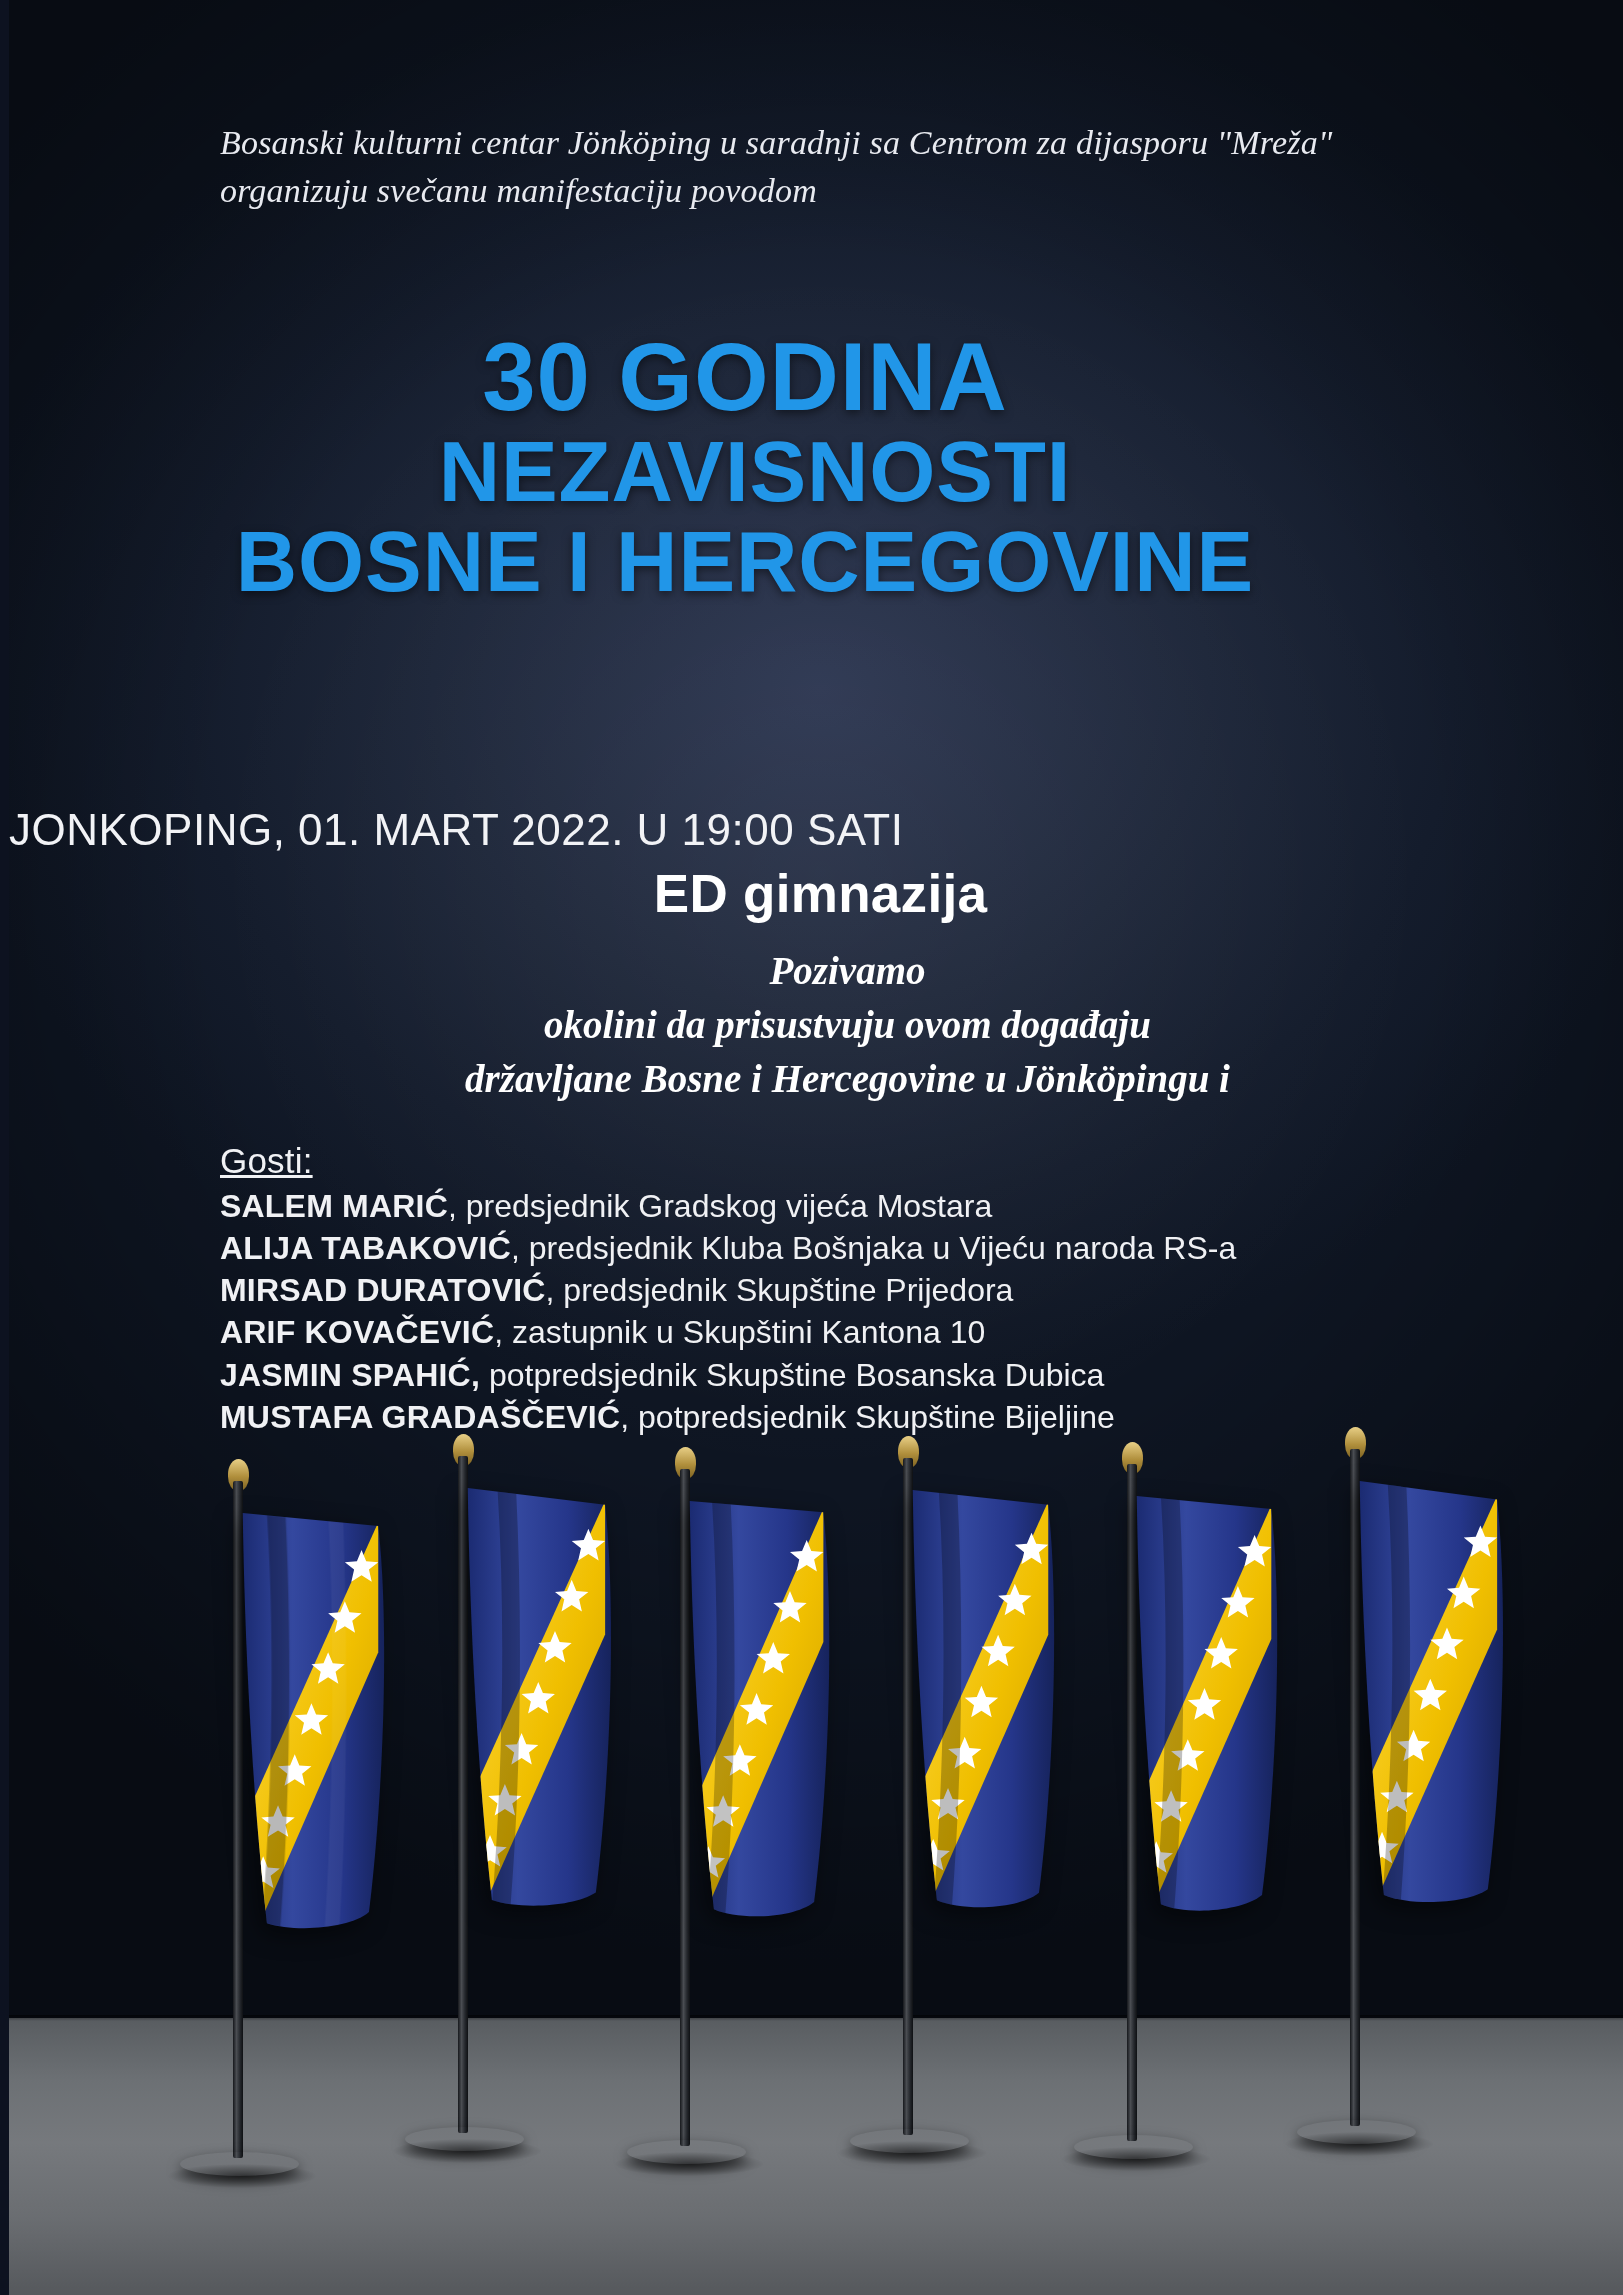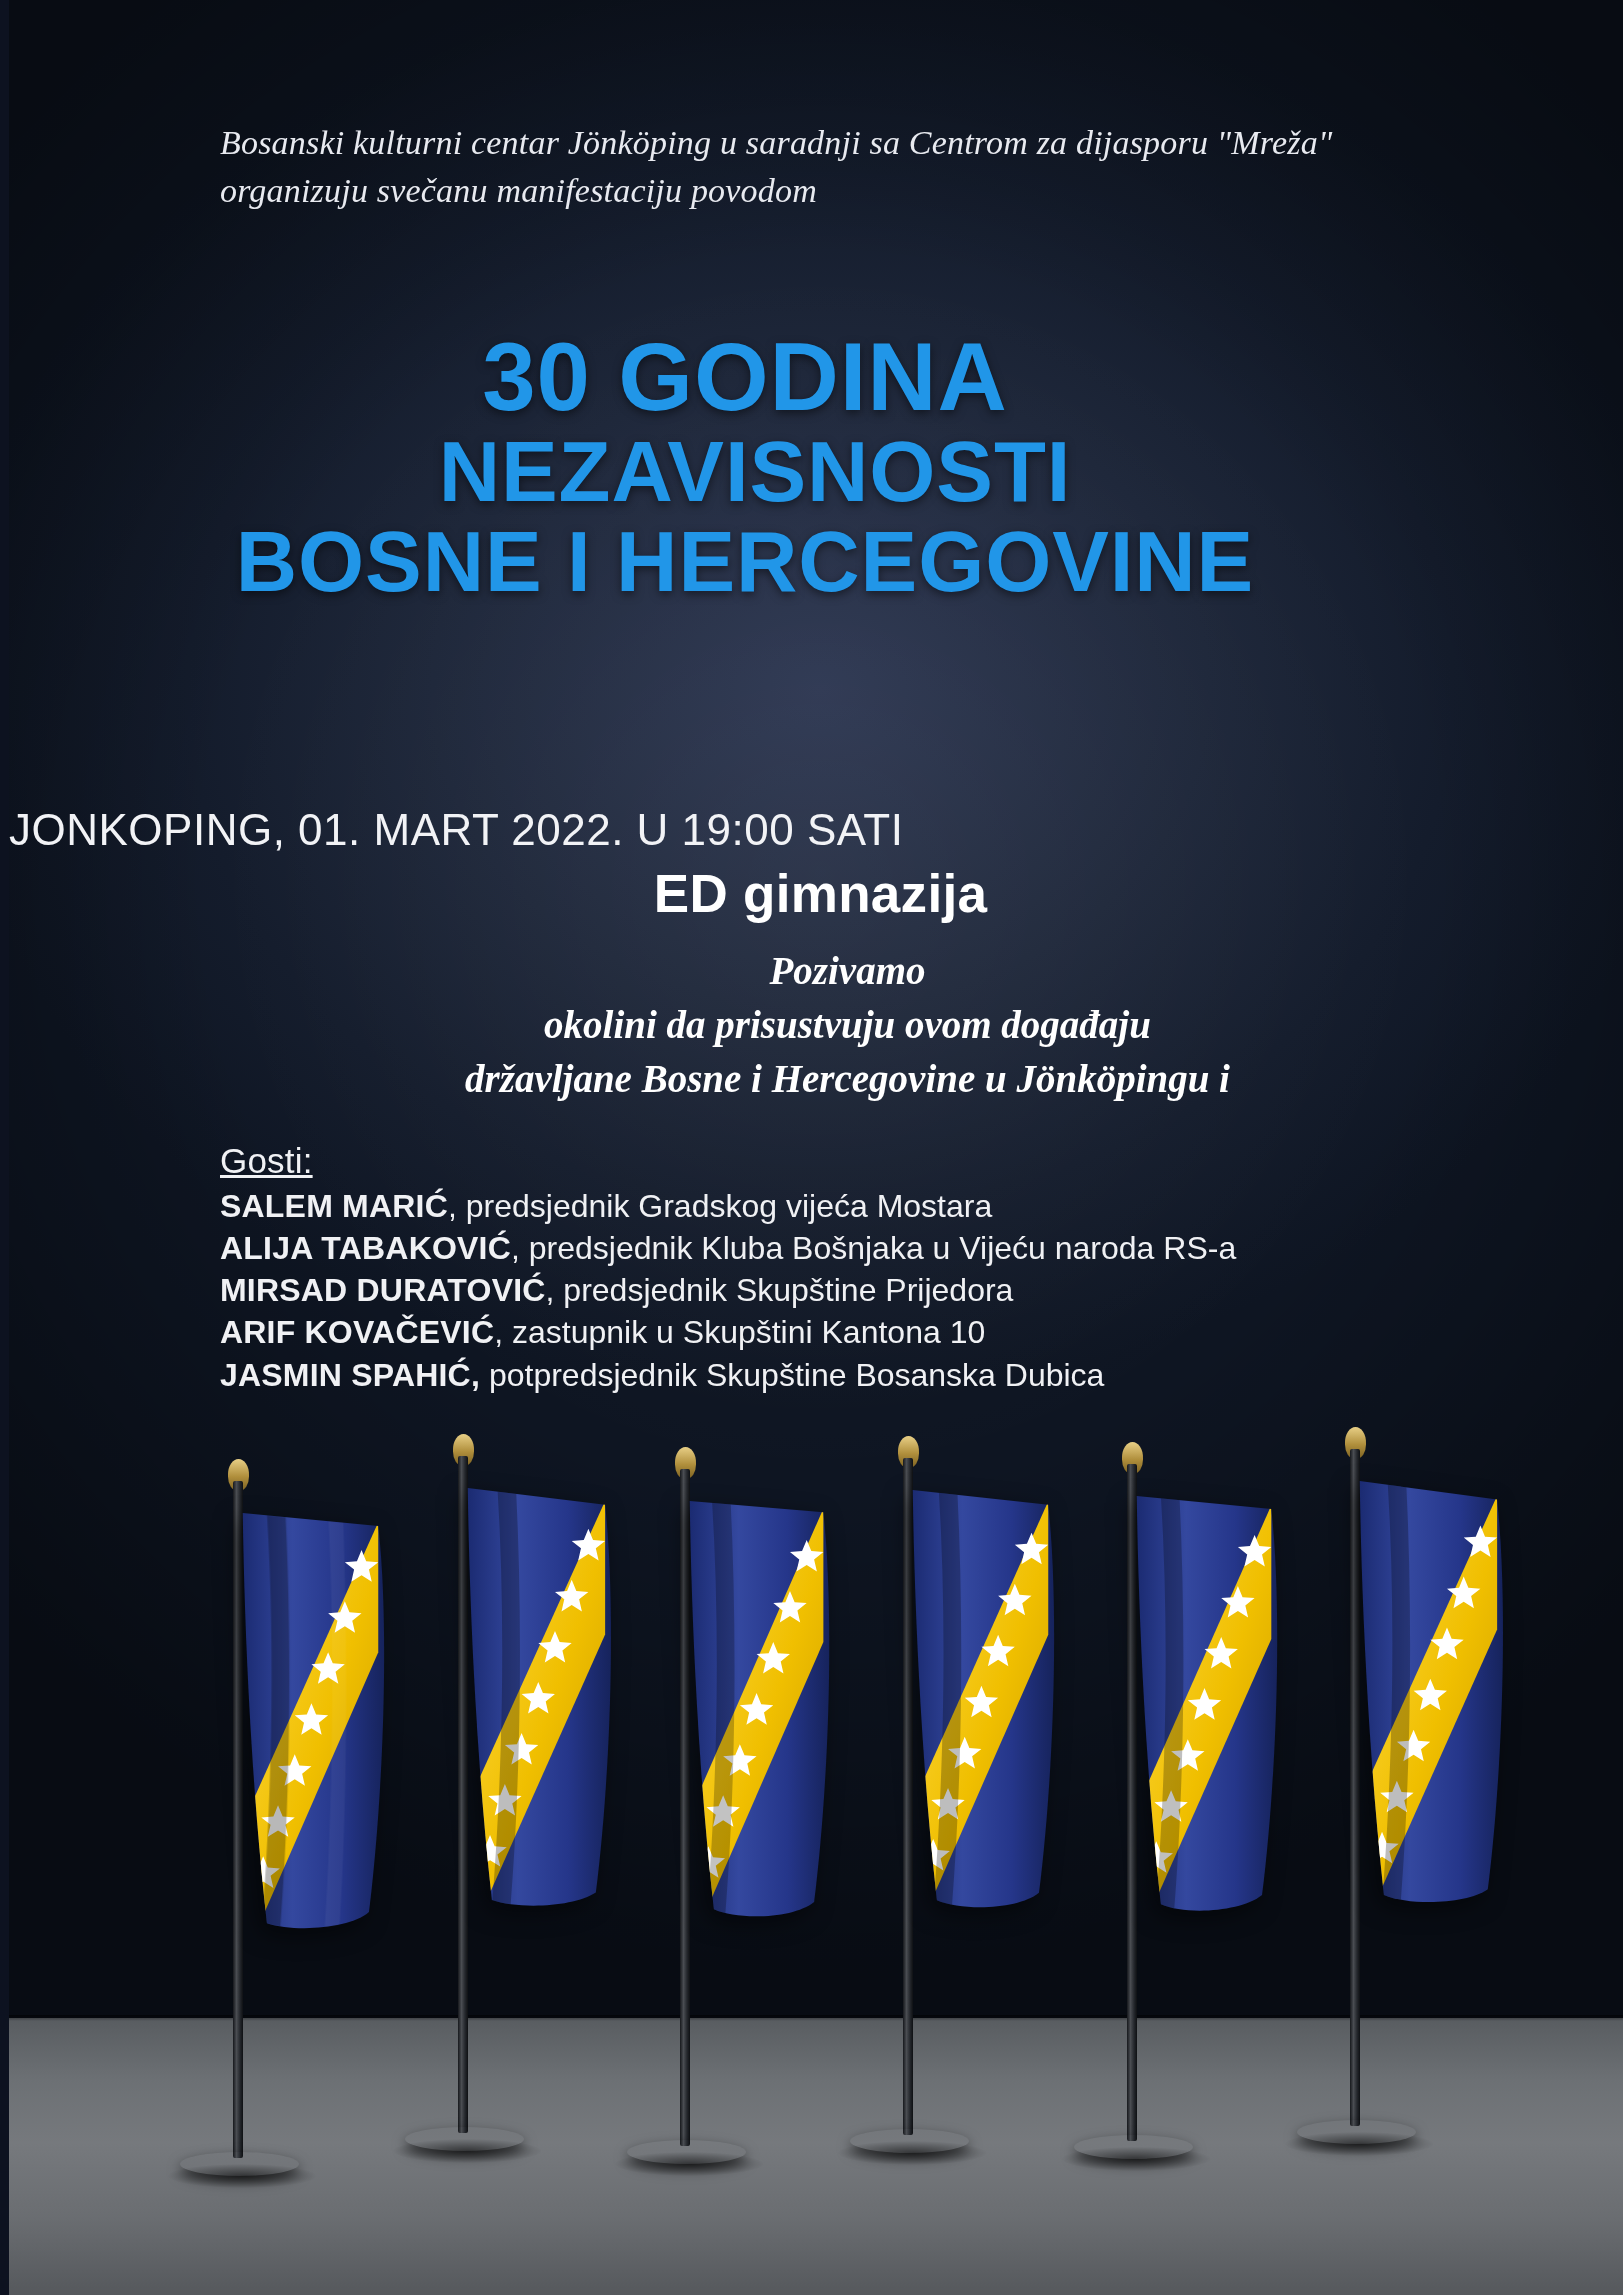--- a/index.html
+++ b/index.html
@@ -246,20 +246,23 @@
         <span class="guest-name">ALIJA TABAKOVIĆ</span><span class="guest-role">, predsjednik Kluba Bošnjaka u Vijeću naroda RS-a</span>
       </div>
       <div class="guest-row">
         <span class="guest-name">MIRSAD DURATOVIĆ</span><span class="guest-role">, predsjednik Skupštine Prijedora</span>
       </div>
       <div class="guest-row">
         <span class="guest-name">ARIF KOVAČEVIĆ</span><span class="guest-role">, zastupnik u Skupštini Kantona 10</span>
       </div>
       <div class="guest-row">
         <span class="guest-name">JASMIN SPAHIĆ,</span><span class="guest-role"> potpredsjednik Skupštine Bosanska Dubica</span>
+      </div>
+      <div class="guest-row">
+        <span class="guest-name">MUSTAFA GRADAŠČEVIĆ</span><span class="guest-role">, potpredsjednik Skupštine Bijeljine</span>
       </div>
     </div>
 
     <div class="flags">
 
       <div class="flagset" style="left:165px; top:45px;">
         <div class="finial"></div>
         <div class="pole"></div>
         <div class="cloth">
           <svg width="156" height="464" viewBox="0 0 168 500" xmlns="http://www.w3.org/2000/svg">

